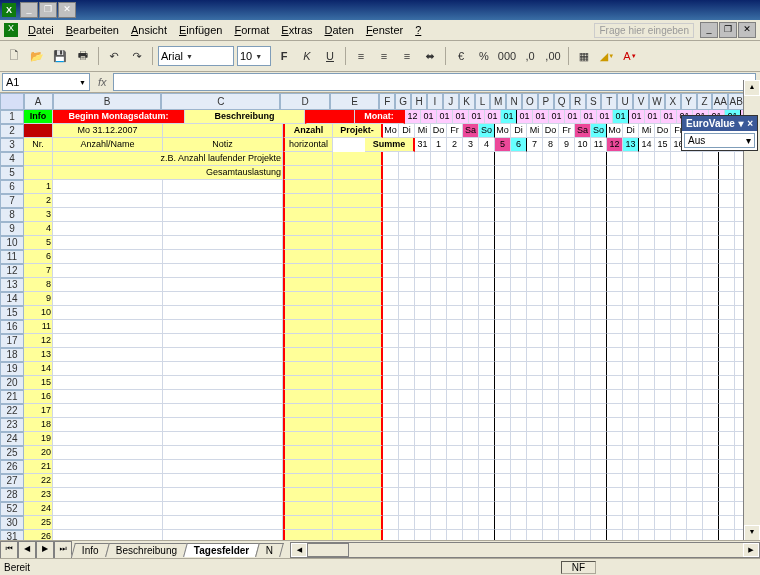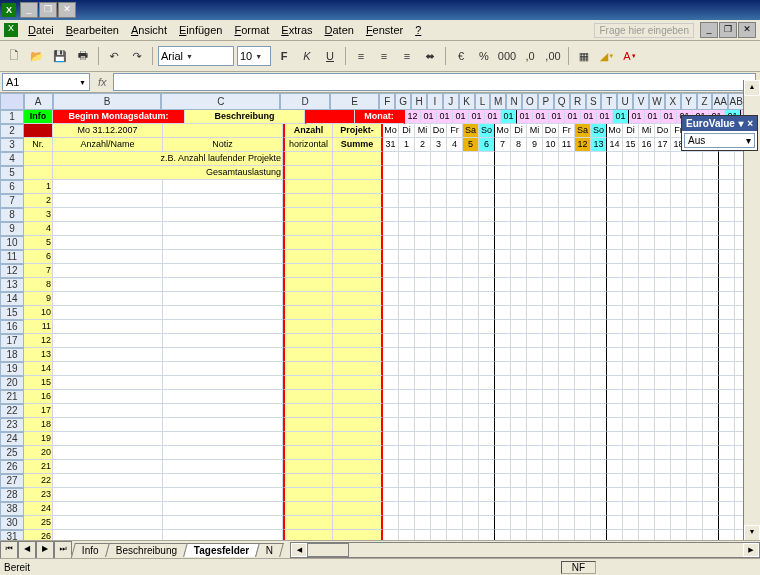--- a/index.html
+++ b/index.html
@@ -34,21 +34,21 @@
 .cells { position:absolute; left:24px; top:17px; }
 .crow { display:flex; height:14px; }
 .cell { border-right:1px solid #d0d7e5; border-bottom:1px solid #d0d7e5; box-sizing:border-box; height:14px; font-size:9px; text-align:center; line-height:12px; overflow:hidden; padding:0 1px; }
 
 .yellow { background:#ffff99; }
 .red { background:#ff0000; color:#fff; font-weight:bold; }
 .darkred { background:#c00000; }
 .green { background:#00ff00; font-weight:bold; }
 .pink { background:#ffccff; }
 .cyan { background:#66ffff; }
-.grey { background:#eab308; }
+.grey { background:#ec4899; }
 .bold { font-weight:bold; }
 .bl-red { border-left:2px solid #ff0000; }
 .br-red { border-right:2px solid #ff0000; }
 .br-black { border-right:1px solid #000; }
 
 .sheet-tabs { position:absolute; bottom:16px; left:0; right:0; height:18px; background:#ece9d8; display:flex; align-items:center; border-top:1px solid #aca899; }
 .tab-nav { display:flex; }
 .tab-nav-btn { width:16px; height:16px; border:1px solid #808080; background:#ece9d8; font-size:8px; text-align:center; line-height:14px; cursor:pointer;}
 .sheet-tab { background:#ece9d8; border:1px solid #808080; border-bottom:none; padding:1px 8px; font-size:10px; margin-left:-1px; cursor:pointer; transform:skewX(-15deg); }
 .sheet-tab span { display:inline-block; transform:skewX(15deg); }
@@ -203,21 +203,21 @@
       <div class="rowhdr">19</div>
       <div class="rowhdr">20</div>
       <div class="rowhdr">21</div>
       <div class="rowhdr">22</div>
       <div class="rowhdr">23</div>
       <div class="rowhdr">24</div>
       <div class="rowhdr">25</div>
       <div class="rowhdr">26</div>
       <div class="rowhdr">27</div>
       <div class="rowhdr">28</div>
-      <div class="rowhdr">38</div>
+      <div class="rowhdr">52</div>
       <div class="rowhdr">30</div>
       <div class="rowhdr">31</div>
       <div class="rowhdr">32</div>
     </div>
   <div class="cells" id="cells">
       <div class="crow">
         <div class="cell green" style="width: 29px;">Info</div>
         <div class="cell red" style="width: 132px;">Beginn Montagsdatum:</div>
         <div class="cell yellow bold" style="width: 120px;">Beschreibung</div>
         <div class="cell red bl-red" style="width: 50px;"></div>
@@ -276,21 +276,21 @@
         <div class="cell cyan br-black" style="width: 16px;">So</div>
         <div class="cell " style="width: 16px;">Mo</div>
         <div class="cell " style="width: 16px;">Di</div>
         <div class="cell " style="width: 16px;">Mi</div>
       </div>
       <div class="crow">
         <div class="cell yellow" style="width: 29px;">Nr.</div>
         <div class="cell yellow" style="width: 110px;">Anzahl/Name</div>
         <div class="cell yellow" style="width: 120px;">Notiz</div>
         <div class="cell yellow bl-red" style="width: 50px;">horizontal</div>
-        <div class="cell yellow bold br-red" style="width: 50px;">Summe</div>
+        <div class="cell yellow bold br-red" style="width: 50px; margin-left: 32px;">Summe</div>
         <div class="cell " style="width: 16px;">31</div>
         <div class="cell " style="width: 16px;">1</div>
         <div class="cell " style="width: 16px;">2</div>
         <div class="cell " style="width: 16px;">3</div>
         <div class="cell " style="width: 16px;">4</div>
         <div class="cell grey" style="width: 16px;">5</div>
         <div class="cell cyan br-black" style="width: 16px;">6</div>
         <div class="cell " style="width: 16px;">7</div>
         <div class="cell " style="width: 16px;">8</div>
         <div class="cell " style="width: 16px;">9</div>

